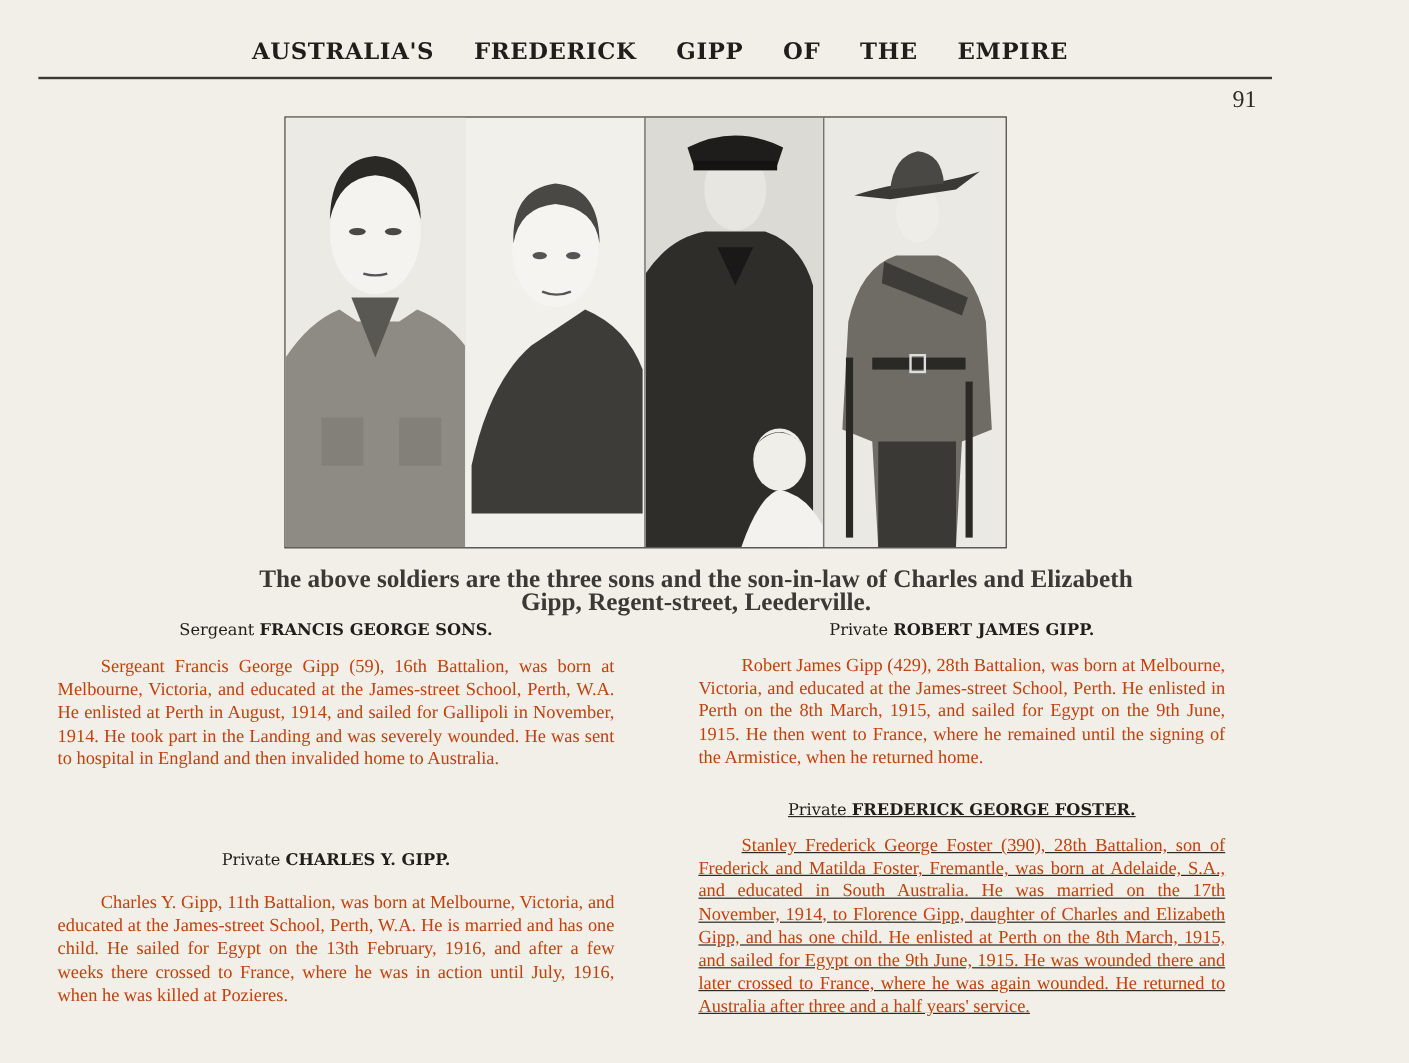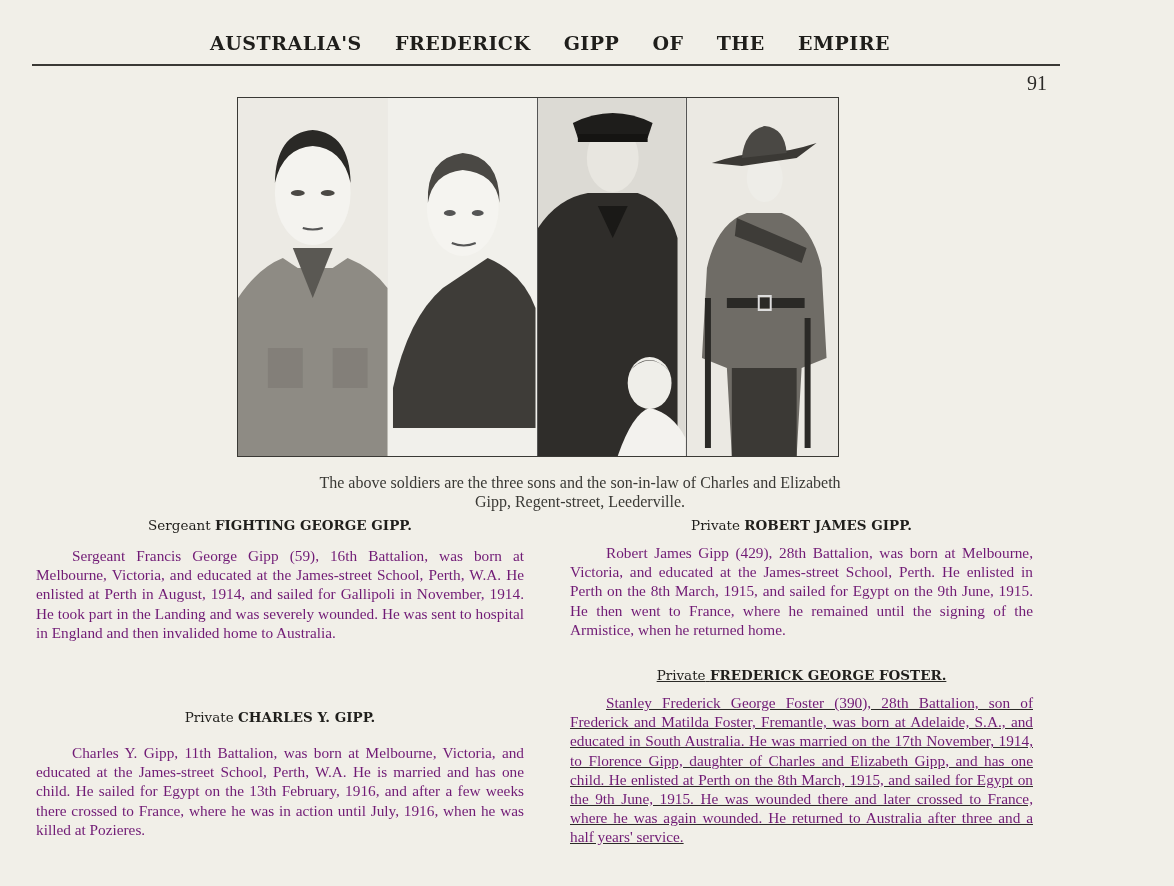--- a/index.html
+++ b/index.html
@@ -26,34 +26,34 @@
     position:absolute; left:0; top:34px; width:1028px; height:1.5px; background:#3a3935;
   }
   .photo-panel {
     position:absolute; left:237px; top:97px; width:600px; height:358px;
     border:1.5px solid #3a3935; background:#e9e7e1; display:flex; overflow:hidden;
   }
   .photo { position:relative; height:100%; overflow:hidden; }
   .photo svg { width:100%; height:100%; display:block; }
   .caption {
     position:absolute; left:200px; top:473px; width:760px; text-align:center;
-    font-size:16px; line-height:19px; color:#3a3935;
+    font-size:21px; line-height:19px; color:#3a3935;font-weight:bold;
   }
   .col { position:absolute; }
   .col-left { left:36px; width:488px; }
   .col-right { left:570px; width:463px; }
   .heading {
     text-align:center; font-size:13.5px; font-family:"DejaVu Serif", serif;
     color:#1f1e1b; white-space:nowrap;
   }
   .heading .rank { font-weight:normal; }
   .heading .name { font-weight:bold; }
   .para {
     font-size:15.3px; line-height:19.2px; text-align:justify;
-    text-indent:36px; color:#701a75; margin:0;
+    text-indent:36px; color:#c2410c; margin:12px;
   }
 </style>
 </head>
 <body>
 
 <div class="header">
   <div class="header-title">
     <span>AUSTRALIA'S</span>
     <span>FREDERICK</span>
     <span>GIPP</span>
@@ -126,21 +126,21 @@
 </div>
 
 <div class="caption">
   <div>The above soldiers are the three sons and the son-in-law of Charles and Elizabeth</div>
   <div>Gipp, Regent-street,   Leederville.</div>
 </div>
 
 <div class="col col-left" style="top:517px;">
   <div class="heading" style="margin-bottom:13px;">
     <span class="rank">Sergeant</span>
-    <span class="name">FIGHTING GEORGE GIPP.</span>
+    <span class="name">FRANCIS GEORGE SONS.</span>
   </div>
   <p class="para">Sergeant Francis George Gipp (59), 16th Battalion, was born at Melbourne, Victoria, and educated at the James-street School, Perth, W.A. He enlisted at Perth in August, 1914, and sailed for Gallipoli in November, 1914. He took part in the Landing and was severely wounded. He was sent to hospital in England and then invalided home to Australia.</p>
 </div>
 
 <div class="col col-left" style="top:709px;">
   <div class="heading" style="margin-bottom:18px;">
     <span class="rank">Private</span>
     <span class="name">CHARLES Y. GIPP.</span>
   </div>
   <p class="para">Charles Y. Gipp, 11th Battalion, was born at Melbourne, Victoria, and educated at the James-street School, Perth, W.A. He is married and has one child. He sailed for Egypt on the 13th February, 1916, and after a few weeks there crossed to France, where he was in action until July, 1916, when he was killed at Pozieres.</p>

